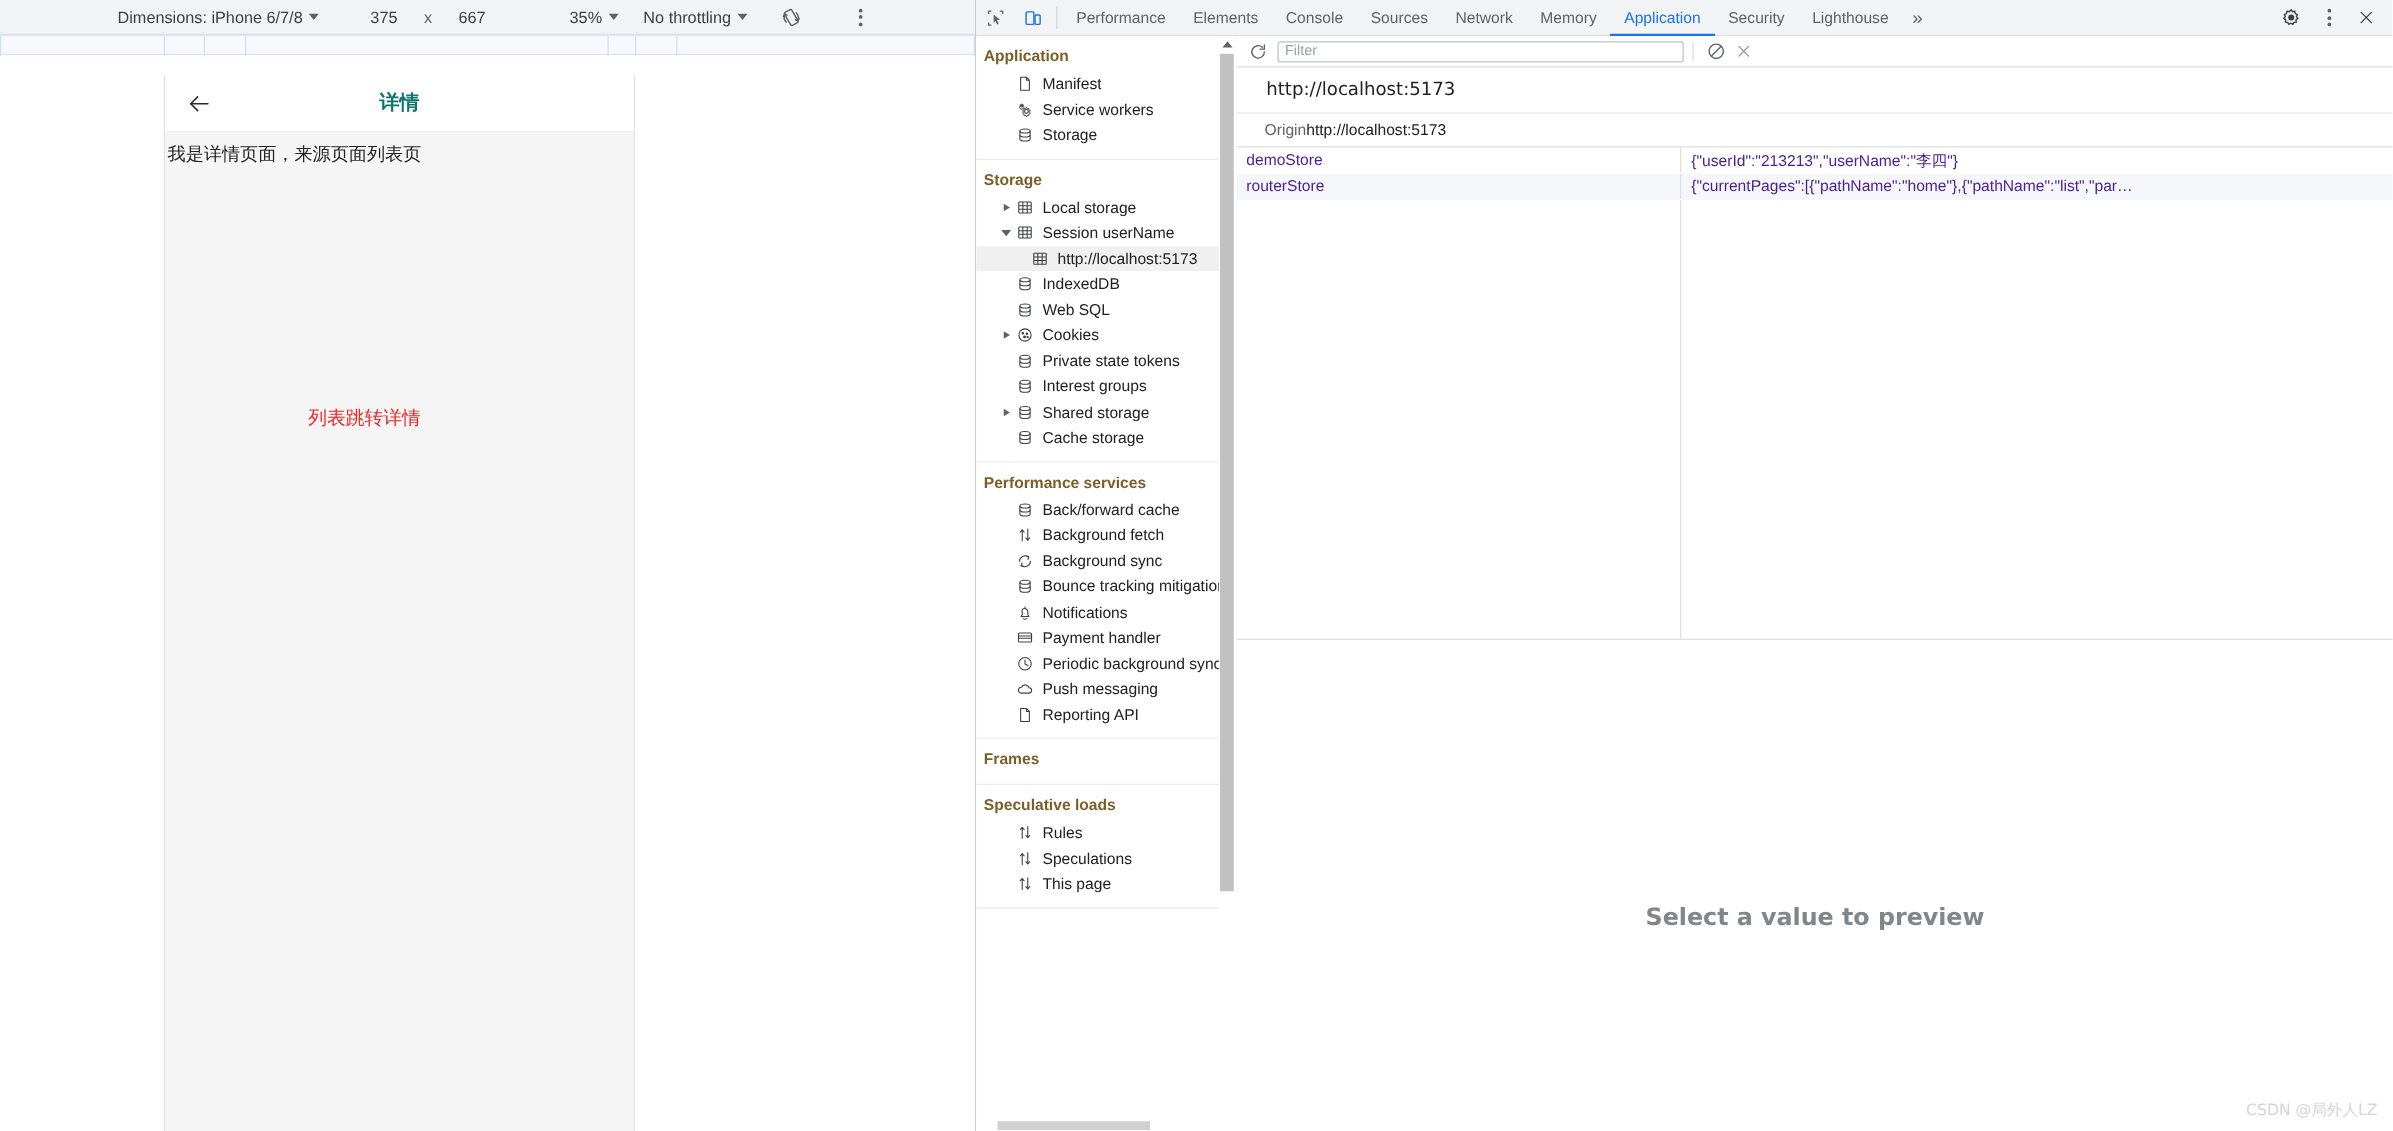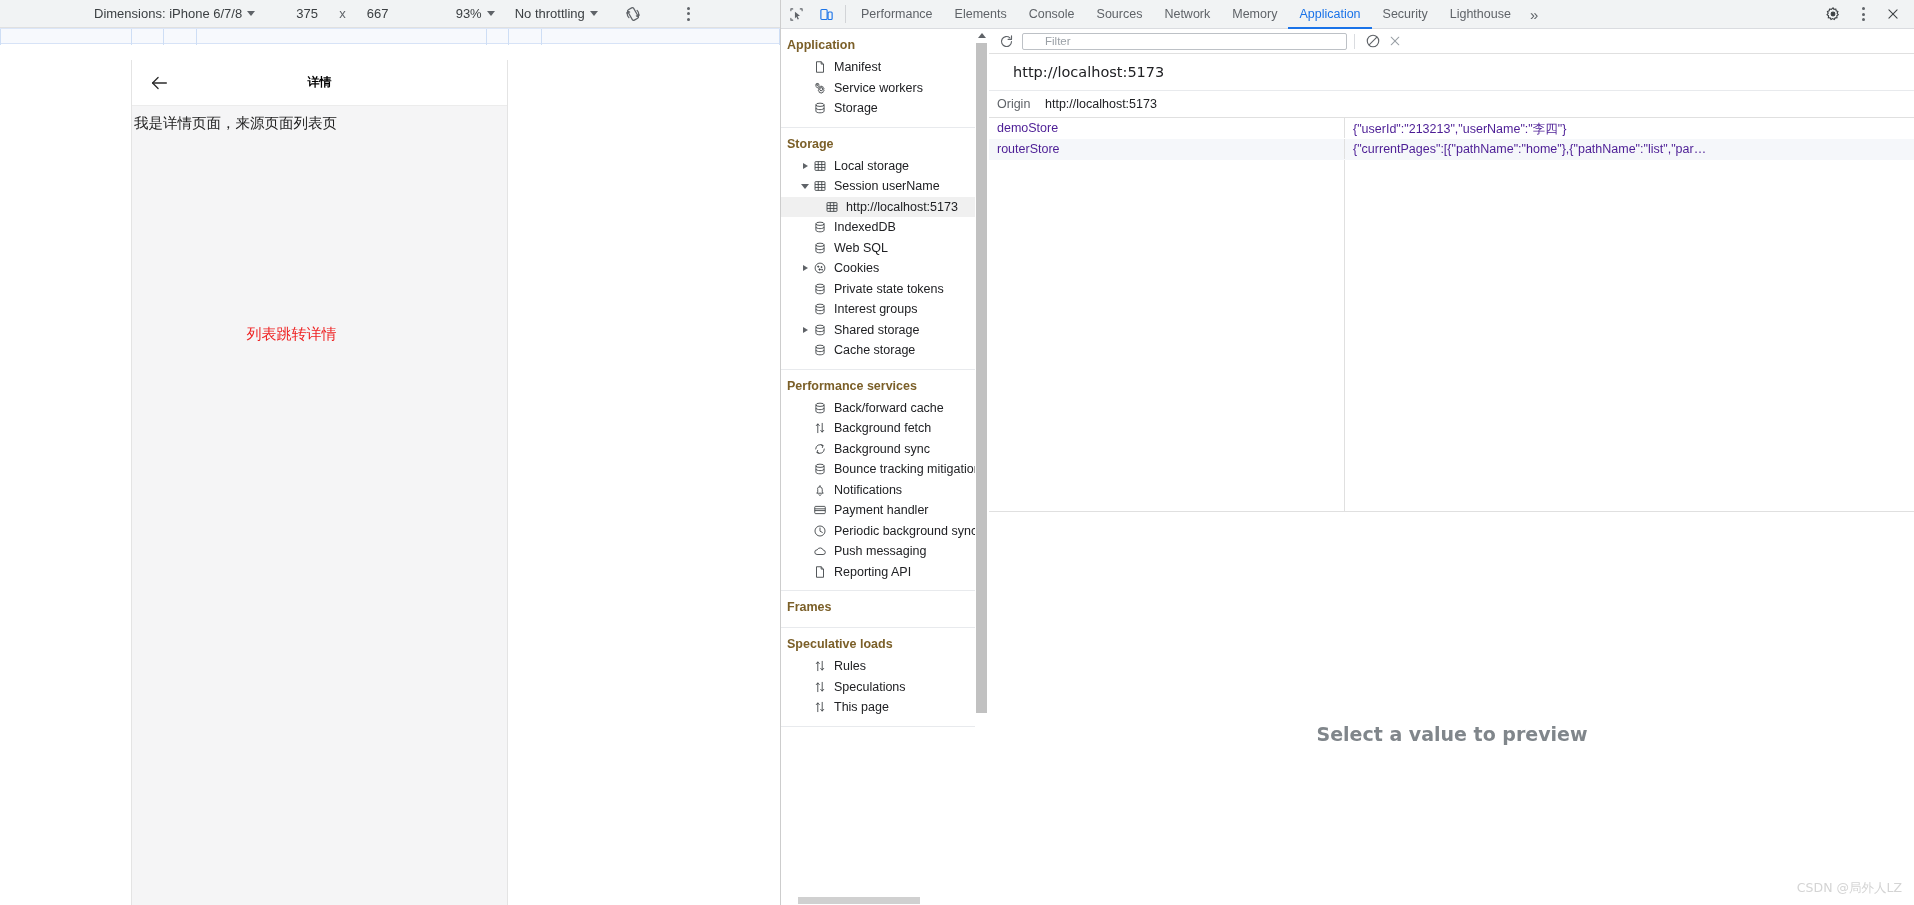--- a/index.html
+++ b/index.html
@@ -87,21 +87,21 @@
     display: flex; align-items: center;
   }
   #back-arrow {
     position: absolute; left: 16px; top: 50%;
     transform: translateY(-50%);
     width: 22px; height: 22px;
     cursor: pointer;
   }
   #app-title {
     flex: 1; text-align: center;
-    font-size: 12px; font-weight: bold; color: #000000;
+    font-size: 16px; font-weight: bold; color: #0f766e;
     font-family: "DejaVu Sans", "Liberation Sans", sans-serif;
   }
   #app-body { padding: 0; }
   #detail-text {
     font-size: 14.5px; color: #222;
     padding: 8px 0 0 2px;
     font-family: "DejaVu Sans", "Liberation Sans", sans-serif;
   }
   #jump-text {
     margin-top: 192px;
@@ -248,21 +248,21 @@
   .mp-icobtn {
     width: 22px; height: 22px;
     display: flex; align-items: center; justify-content: center;
     cursor: pointer;
   }
   #filter-input {
     flex: 0 0 325px;
     height: 17px; margin-left: 5px;
     border: 1px solid #bdc1c6;
     border-radius: 2px;
-    padding: 0 22px;
+    padding: 0 5px;
     font-size: 11.5px;
     color: #202124;
     font-family: inherit;
     outline: none;
   }
   #filter-input::placeholder { color: #9aa0a6; }
   .mp-vsep { width: 1px; height: 15px; background: #dadce0; margin: 0 7px; }
 
   #origin-title {
     height: 37px;
@@ -271,20 +271,21 @@
     font-size: 14.5px; color: #202124;
     border-bottom: 1px solid #e8eaed;
     font-family: "DejaVu Sans", "Liberation Sans", sans-serif;
   }
   #origin-row {
     height: 27px;
     display: flex; align-items: center;
     padding-left: 8px;
     font-size: 12.5px;
     border-bottom: 1px solid #e0e0e0;
+    text-align: right;
   }
   #origin-row .ol { color: #5f6368; width: 48px; }
   #origin-row .ov { color: #202124; }
 
   
   #grid { position: relative; }
   #grid-head {
     display: flex; height: 21px;
     background: #f7f9fc;
     border-bottom: 1px solid #e0e0e0;
@@ -346,21 +347,21 @@
       <div class="dt-item sel">
         <span>Dimensions: iPhone 6/7/8</span>
         <span class="dt-caret"></span>
       </div>
       <div style="width:22px"></div>
       <input class="dt-num" readonly="" value="375" style="">
       <span class="dt-x">x</span>
       <input class="dt-num" readonly="" value="667" style="">
       <div style="width:48px"></div>
       <div class="dt-item sel">
-        <span>93%</span>
+        <span>35%</span>
         <span class="dt-caret"></span>
       </div>
       <div style="width:8px"></div>
       <div class="dt-item sel">
         <span>No throttling</span>
         <span class="dt-caret"></span>
       </div>
       <div style="width:16px"></div>
       <div class="dt-icon-btn">
         <svg width="18" height="18" viewBox="0 0 24 24" fill="none" stroke="#5f6368" stroke-width="1.6">

